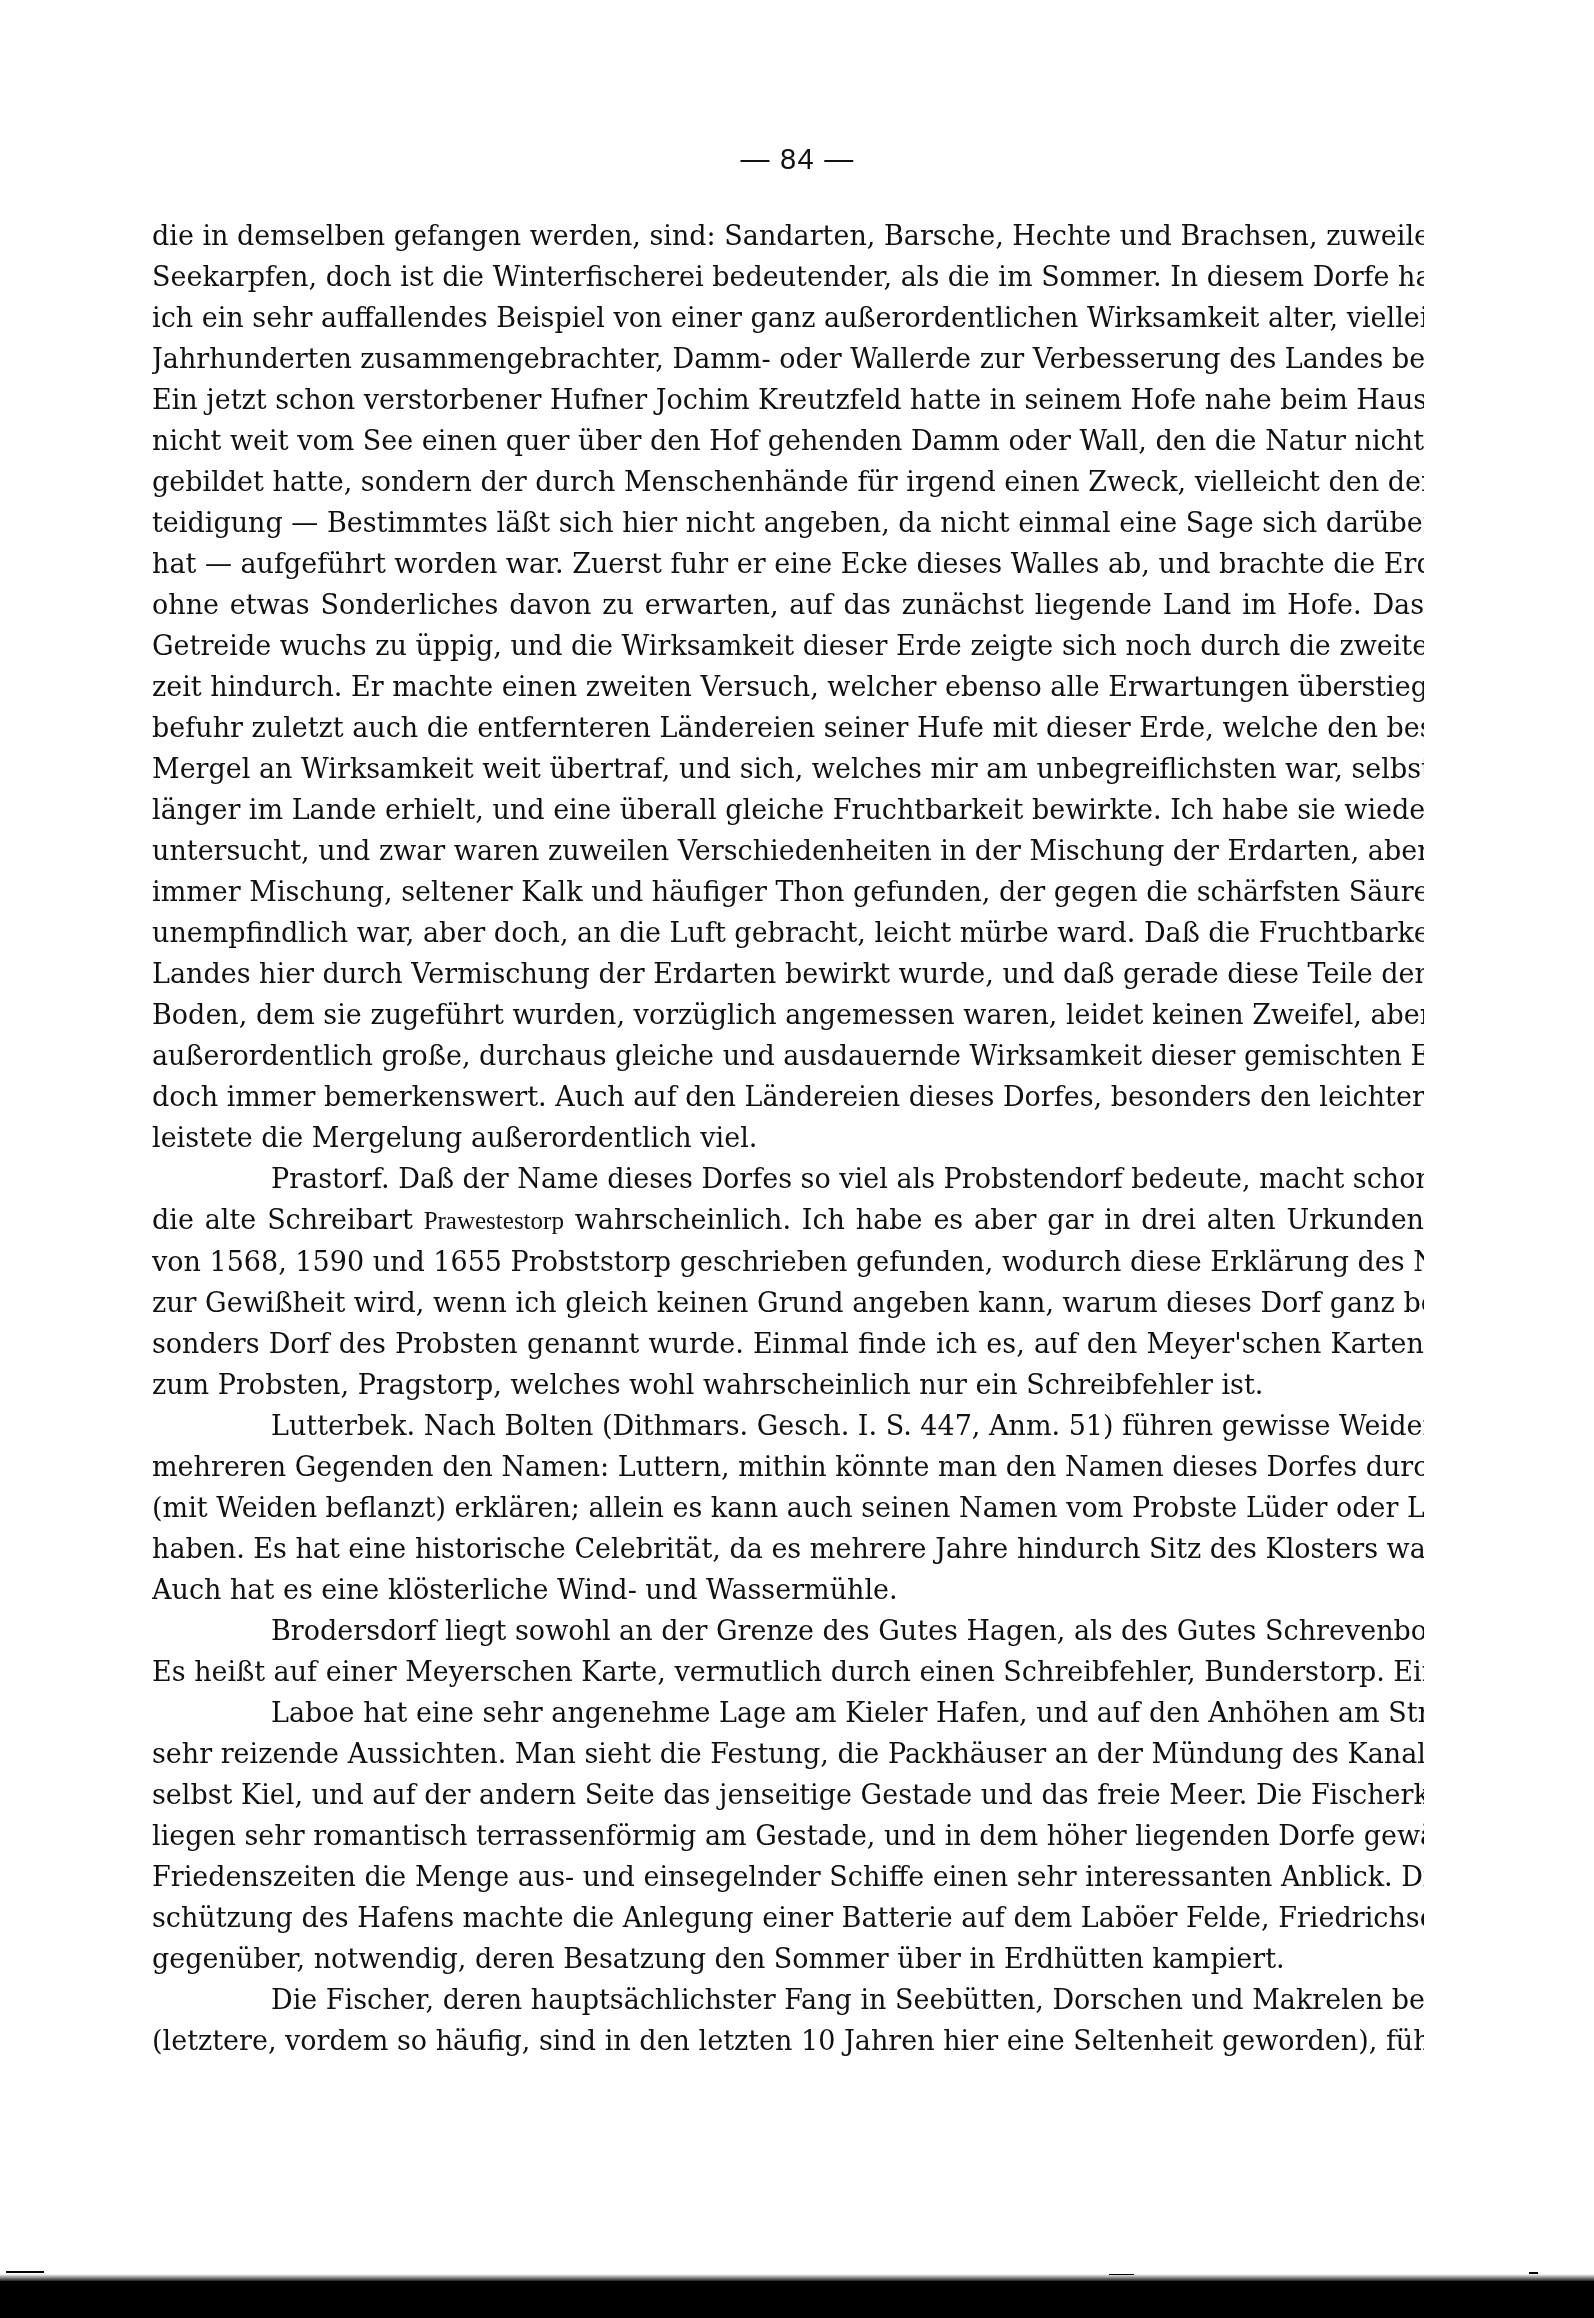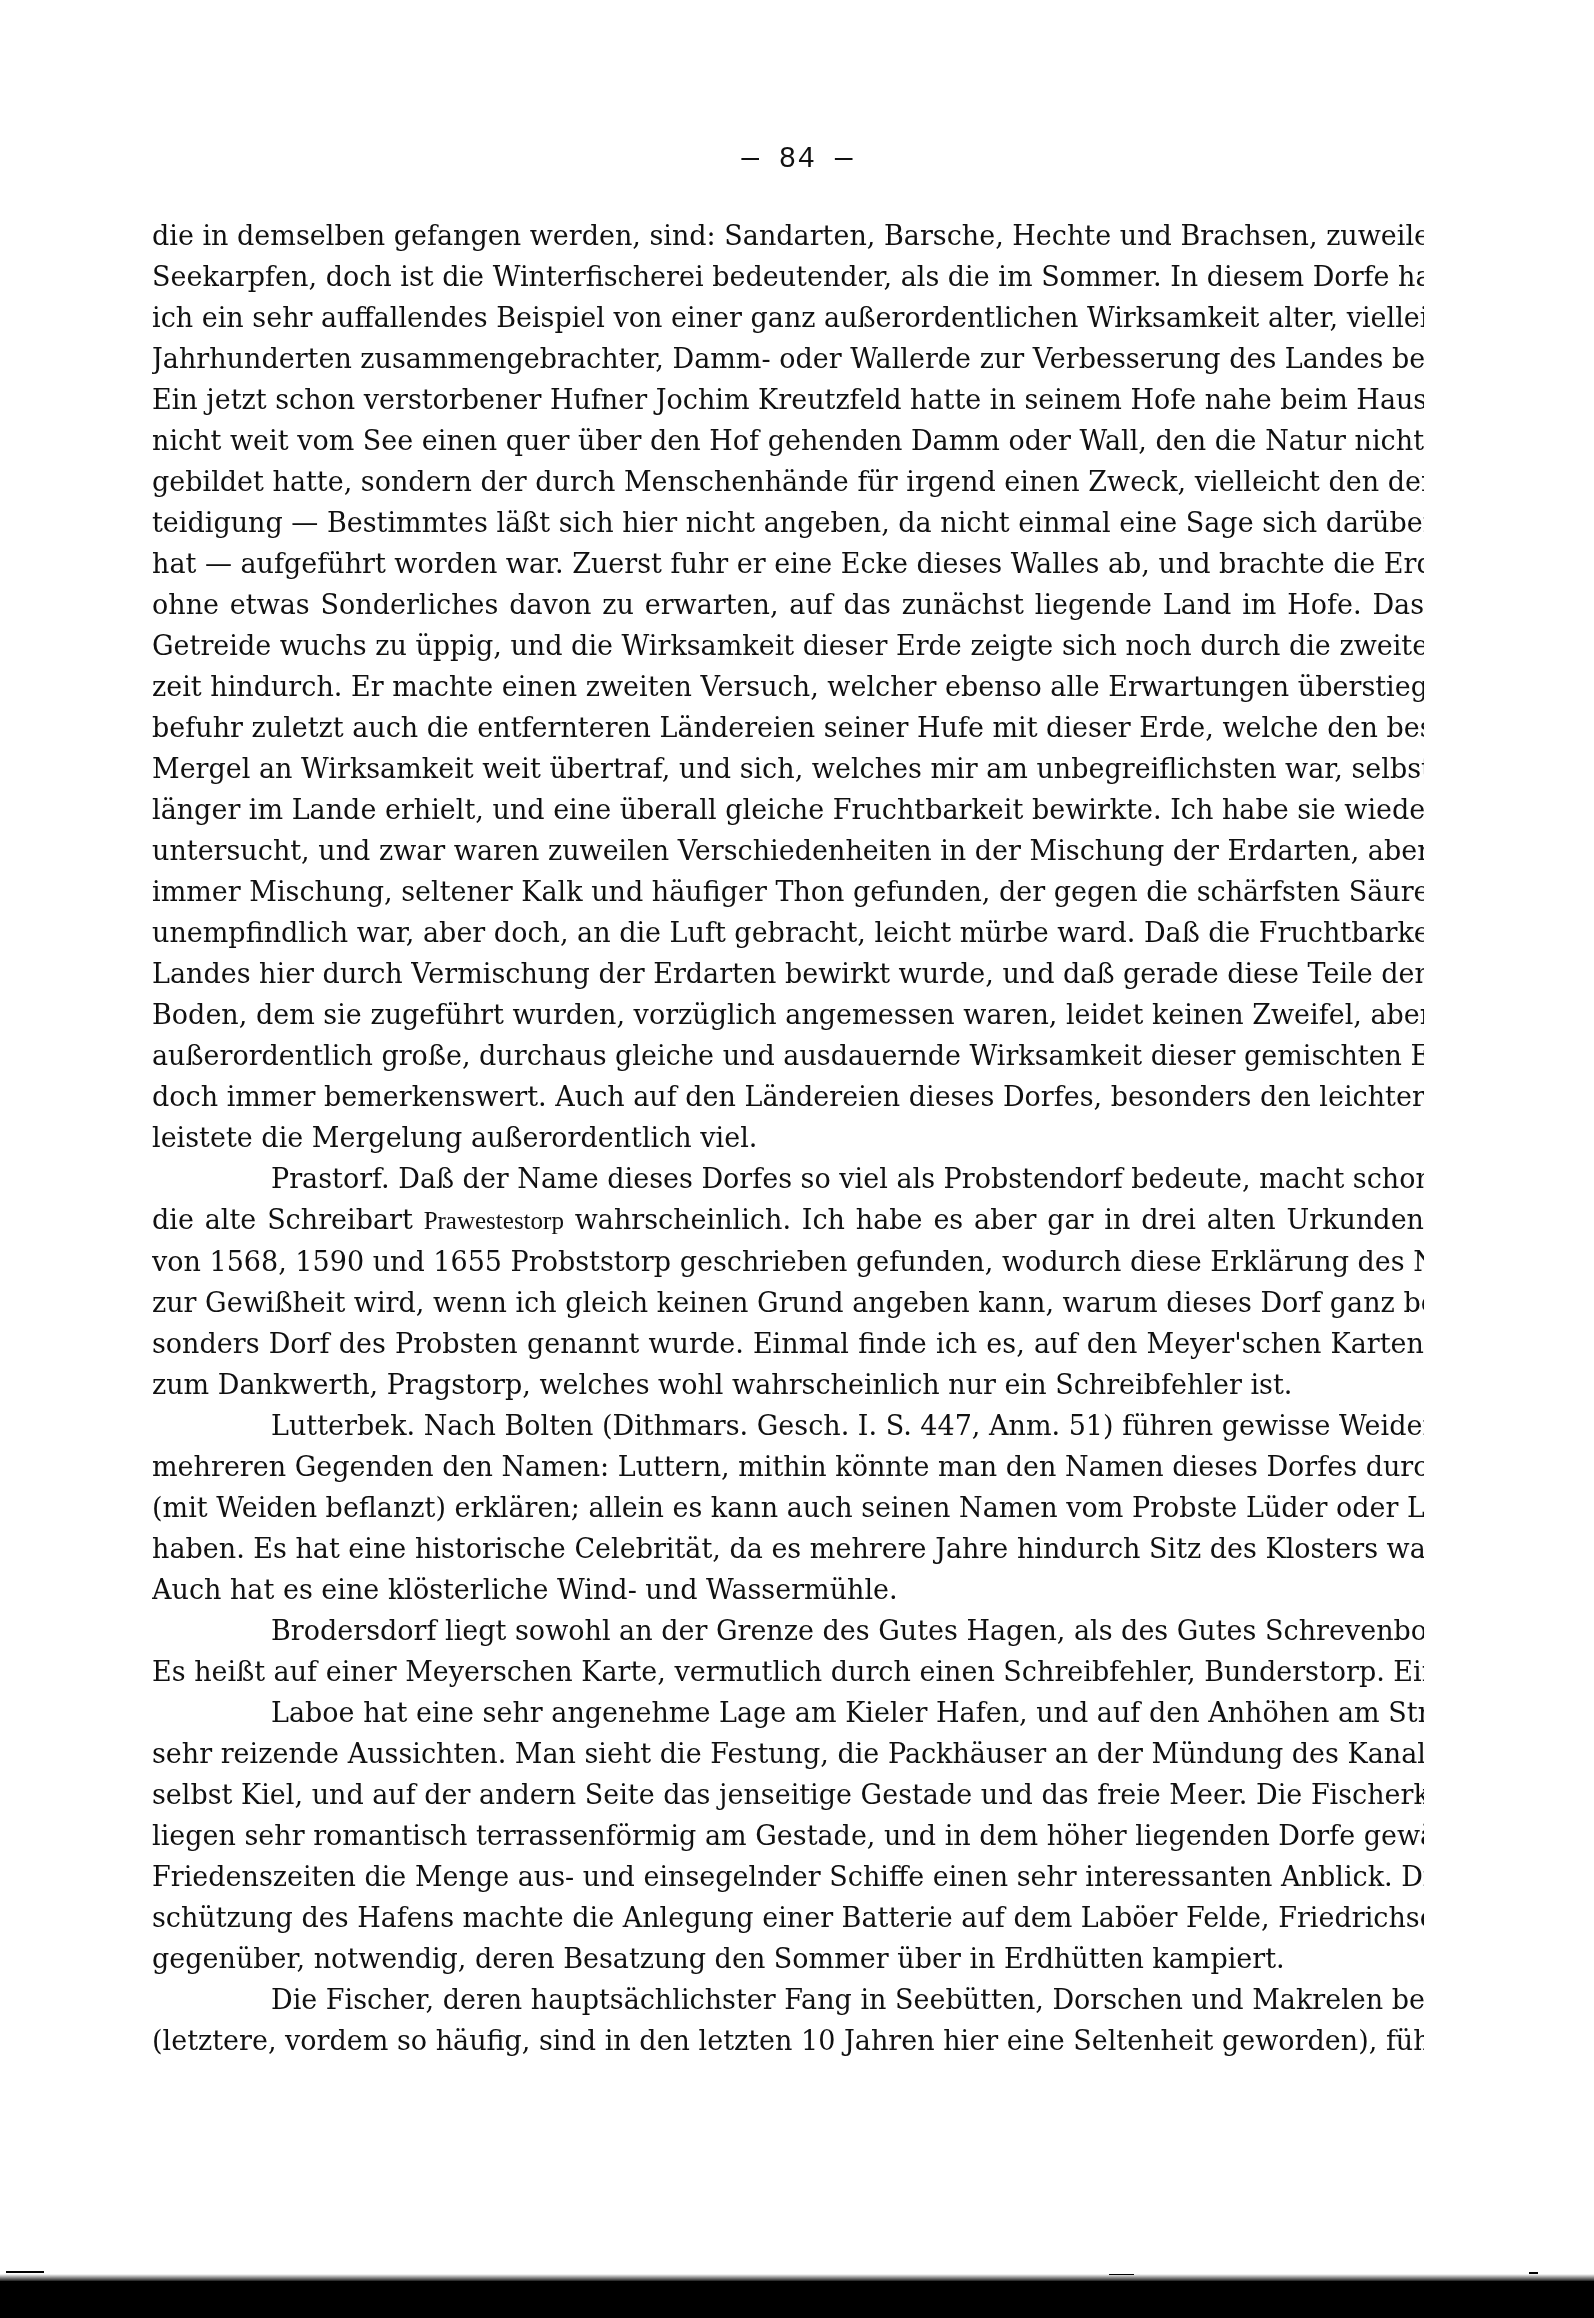--- a/index.html
+++ b/index.html
@@ -4,21 +4,21 @@
 <style>
   html, body { margin: 0; padding: 0; background: #ffffff; }
   body { width: 1595px; height: 2319px; position: relative; overflow: hidden; }
   .page {
     position: absolute; left: 0; top: 0; width: 1595px; height: 2319px;
     background: #ffffff;
   }
   .page-number {
     position: absolute; top: 143px; left: 0; width: 1595px;
     text-align: center;
-    font-family: Liberation Mono, monospace;
+    font-family: Liberation Sans, sans-serif;
     font-size: 29px; color: #111;
     letter-spacing: 1.3px;
   }
   .text-block {
     position: absolute; left: 152px; top: 215px; width: 1272px;
     font-family: "DejaVu Serif", serif;
     font-size: 27px; line-height: 41px; color: #111;
     text-align: justify;
   }
   .text-block .line {
@@ -72,21 +72,21 @@
         <span class="line">außerordentlich große, durchaus gleiche und ausdauernde Wirksamkeit dieser gemischten Erde bleibt</span>
         <span class="line">doch immer bemerkenswert.  Auch auf den Ländereien dieses Dorfes, besonders den leichteren,</span>
         <span class="line last">leistete die Mergelung außerordentlich viel.</span>
       </div>
       <div>
         <span class="line indent">Prastorf.  Daß der Name dieses Dorfes so viel als Probstendorf bedeute, macht schon</span>
         <span class="line">die alte Schreibart <span class="latin">Prawestestorp</span> wahrscheinlich.  Ich habe es aber gar in drei alten Urkunden</span>
         <span class="line">von 1568, 1590 und 1655 Probststorp geschrieben gefunden, wodurch diese Erklärung des Namens</span>
         <span class="line">zur Gewißheit wird, wenn ich gleich keinen Grund angeben kann, warum dieses Dorf ganz be-</span>
         <span class="line">sonders Dorf des Probsten genannt wurde.  Einmal finde ich es, auf den Meyer'schen Karten</span>
-        <span class="line last">zum Dankwerth, Pragstorp, welches wohl wahrscheinlich nur ein Schreibfehler ist.</span>
+        <span class="line last">zum Probsten, Pragstorp, welches wohl wahrscheinlich nur ein Schreibfehler ist.</span>
       </div>
       <div>
         <span class="line indent">Lutterbek.  Nach Bolten (Dithmars. Gesch. I. S. 447, Anm. 51) führen gewisse Weiden in</span>
         <span class="line">mehreren Gegenden den Namen: Luttern, mithin könnte man den Namen dieses Dorfes durch Bach</span>
         <span class="line">(mit Weiden beflanzt) erklären; allein es kann auch seinen Namen vom Probste Lüder oder Lothar</span>
         <span class="line">haben.  Es hat eine historische Celebrität, da es mehrere Jahre hindurch Sitz des Klosters war.</span>
         <span class="line last">Auch hat es eine klösterliche Wind- und Wassermühle.</span>
       </div>
       <div>
         <span class="line indent">Brodersdorf liegt sowohl an der Grenze des Gutes Hagen, als des Gutes Schrevenborn.</span>

